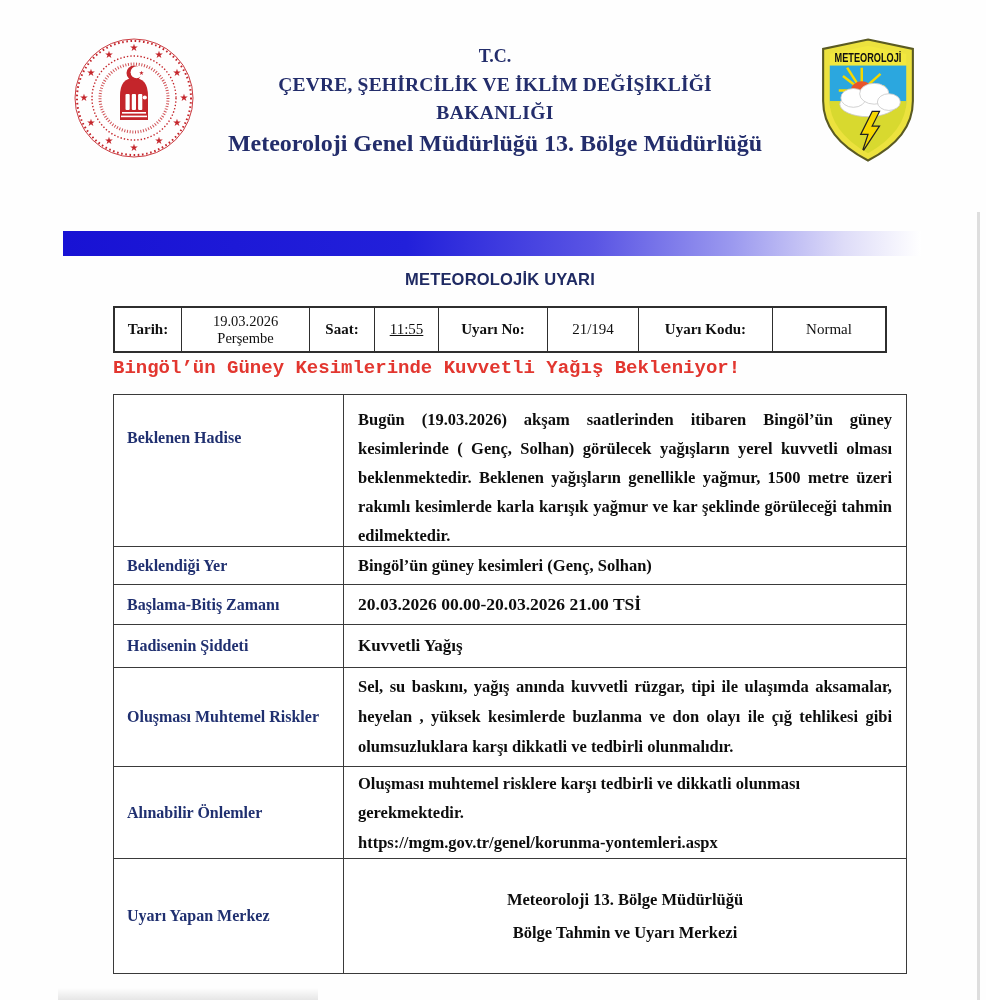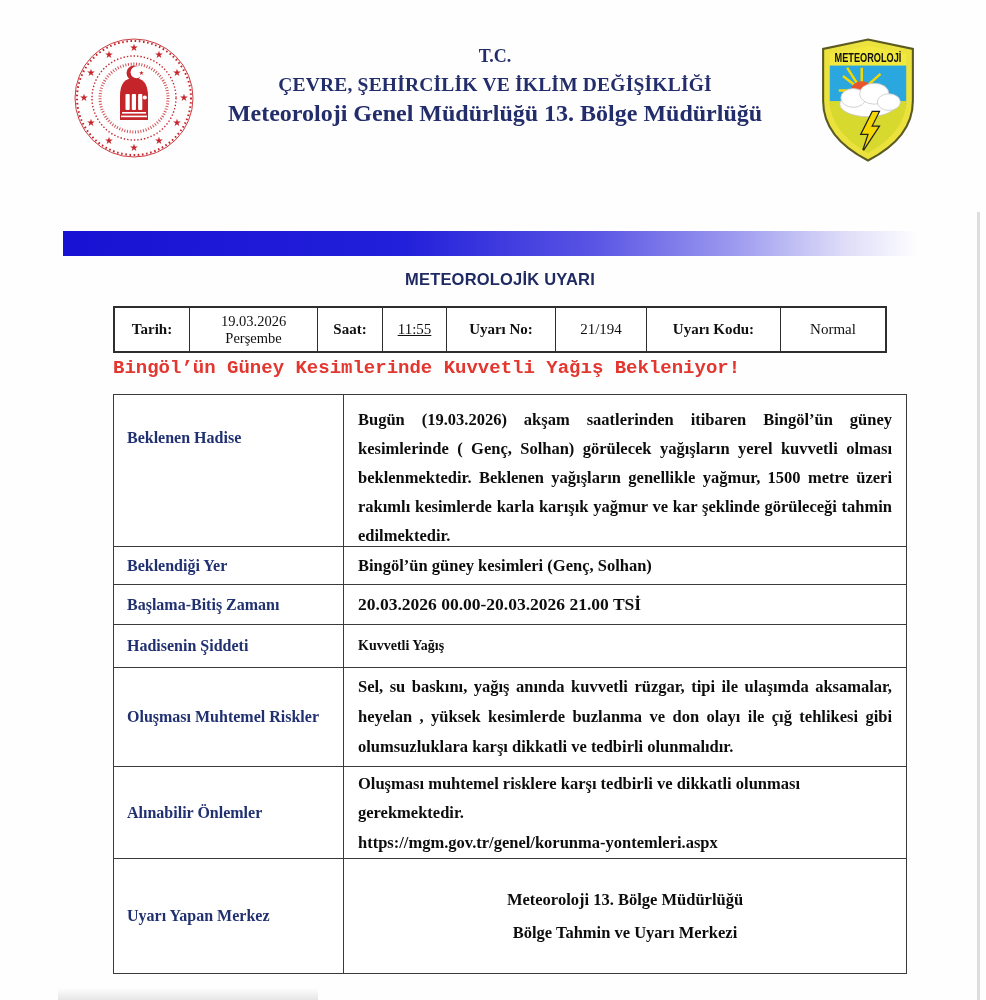--- a/index.html
+++ b/index.html
@@ -24,21 +24,21 @@
     font-family:"Liberation Sans","DejaVu Sans",sans-serif;font-weight:bold;
     font-size:16.5px;color:#1f2a63;letter-spacing:.2px;}
   
   .info-table{position:absolute;left:113px;top:306px;width:774px;height:47px;
     display:flex;border:2px solid #2e2e2e;background:#fff;box-sizing:border-box;}
   .icell{border-right:1.5px solid #2e2e2e;display:flex;flex-direction:column;
     align-items:center;justify-content:center;font-size:15px;color:#101010;
     box-sizing:border-box;text-align:center;}
   .icell:last-child{border-right:none;}
   .icell.lbl{font-weight:bold;}
-  .c0{width:75px;}.c1{width:128px;align-items:center;}.c2{width:65px;}.c3{width:64px;text-decoration:underline;}
+  .c0{width:67px;}.c1{width:128px;align-items:center;}.c2{width:65px;}.c3{width:64px;text-decoration:underline;}
   .c4{width:109px;}.c5{width:91px;}.c6{width:134px;}.c7{flex:1;}
   .two-line span{display:block;line-height:17px;font-size:14.5px;}
   
   .headline{position:absolute;left:113px;top:357px;width:700px;text-align:left;
     font-family:Liberation Mono, monospace;font-weight:bold;
     font-size:19px;color:#e2362f;}
   
   .detail-table{position:absolute;left:113px;top:394px;width:794px;
     border:1.5px solid #3a3a3a;background:#fff;box-sizing:border-box;}
   .drow{display:flex;border-top:1px solid #3a3a3a;box-sizing:border-box;}
@@ -98,20 +98,21 @@
       <rect x="66.1" y="58" width="4.2" height="16" rx="1" fill="#ffffff"></rect>
       <circle cx="72.8" cy="61.5" r="2.1" fill="#ffffff"></circle>
       <rect x="50" y="76" width="24" height="1.6" fill="#ffffff"></rect>
       <rect x="49" y="79.6" width="26" height="1.6" fill="#ffffff"></rect>
     </svg>
   </div>
 
   <div class="header-text">
     <div class="h-tc">T.C.</div>
     <div class="h-l1">ÇEVRE, ŞEHİRCİLİK VE İKLİM DEĞİŞİKLİĞİ</div>
+    <div class="h-l2">BAKANLIĞI</div>
     <div class="h-l3">Meteoroloji Genel Müdürlüğü 13. Bölge Müdürlüğü</div>
   </div>
 
   <div class="met-logo">
     <svg viewBox="0 0 92 122" width="96" height="128">
       <defs>
         <clipPath id="shieldClip">
           <path d="M46 9 L83 17 L83 60 Q83 91 46 112 Q9 91 9 60 L9 17 Z"></path>
         </clipPath>
       </defs>
@@ -169,21 +170,21 @@
     <div class="drow r1">
       <div class="dlabel">Beklendiği Yer</div>
       <div class="dcontent">Bingöl’ün güney kesimleri  (Genç, Solhan)</div>
     </div>
     <div class="drow r2">
       <div class="dlabel">Başlama-Bitiş Zamanı</div>
       <div class="dcontent" style="font-size:17.5px;">20.03.2026 00.00-20.03.2026 21.00 TSİ</div>
     </div>
     <div class="drow r3">
       <div class="dlabel">Hadisenin Şiddeti</div>
-      <div class="dcontent" style="font-size:14px;">Kuvvetli Yağış</div>
+      <div class="dcontent" style="font-size:17px;">Kuvvetli Yağış</div>
     </div>
     <div class="drow r4">
       <div class="dlabel">Oluşması Muhtemel Riskler</div>
       <div class="dcontent just lh30">Sel, su baskını, yağış anında kuvvetli rüzgar, tipi ile ulaşımda aksamalar, heyelan , yüksek kesimlerde buzlanma ve don olayı ile çığ tehlikesi gibi olumsuzluklara karşı dikkatli ve tedbirli olunmalıdır.</div>
     </div>
     <div class="drow r5">
       <div class="dlabel">Alınabilir Önlemler</div>
       <div class="dcontent">
         <div class="lh29">Oluşması muhtemel risklere karşı tedbirli ve dikkatli olunması gerekmektedir.</div>
         <div class="url-line">https://mgm.gov.tr/genel/korunma-yontemleri.aspx</div>

